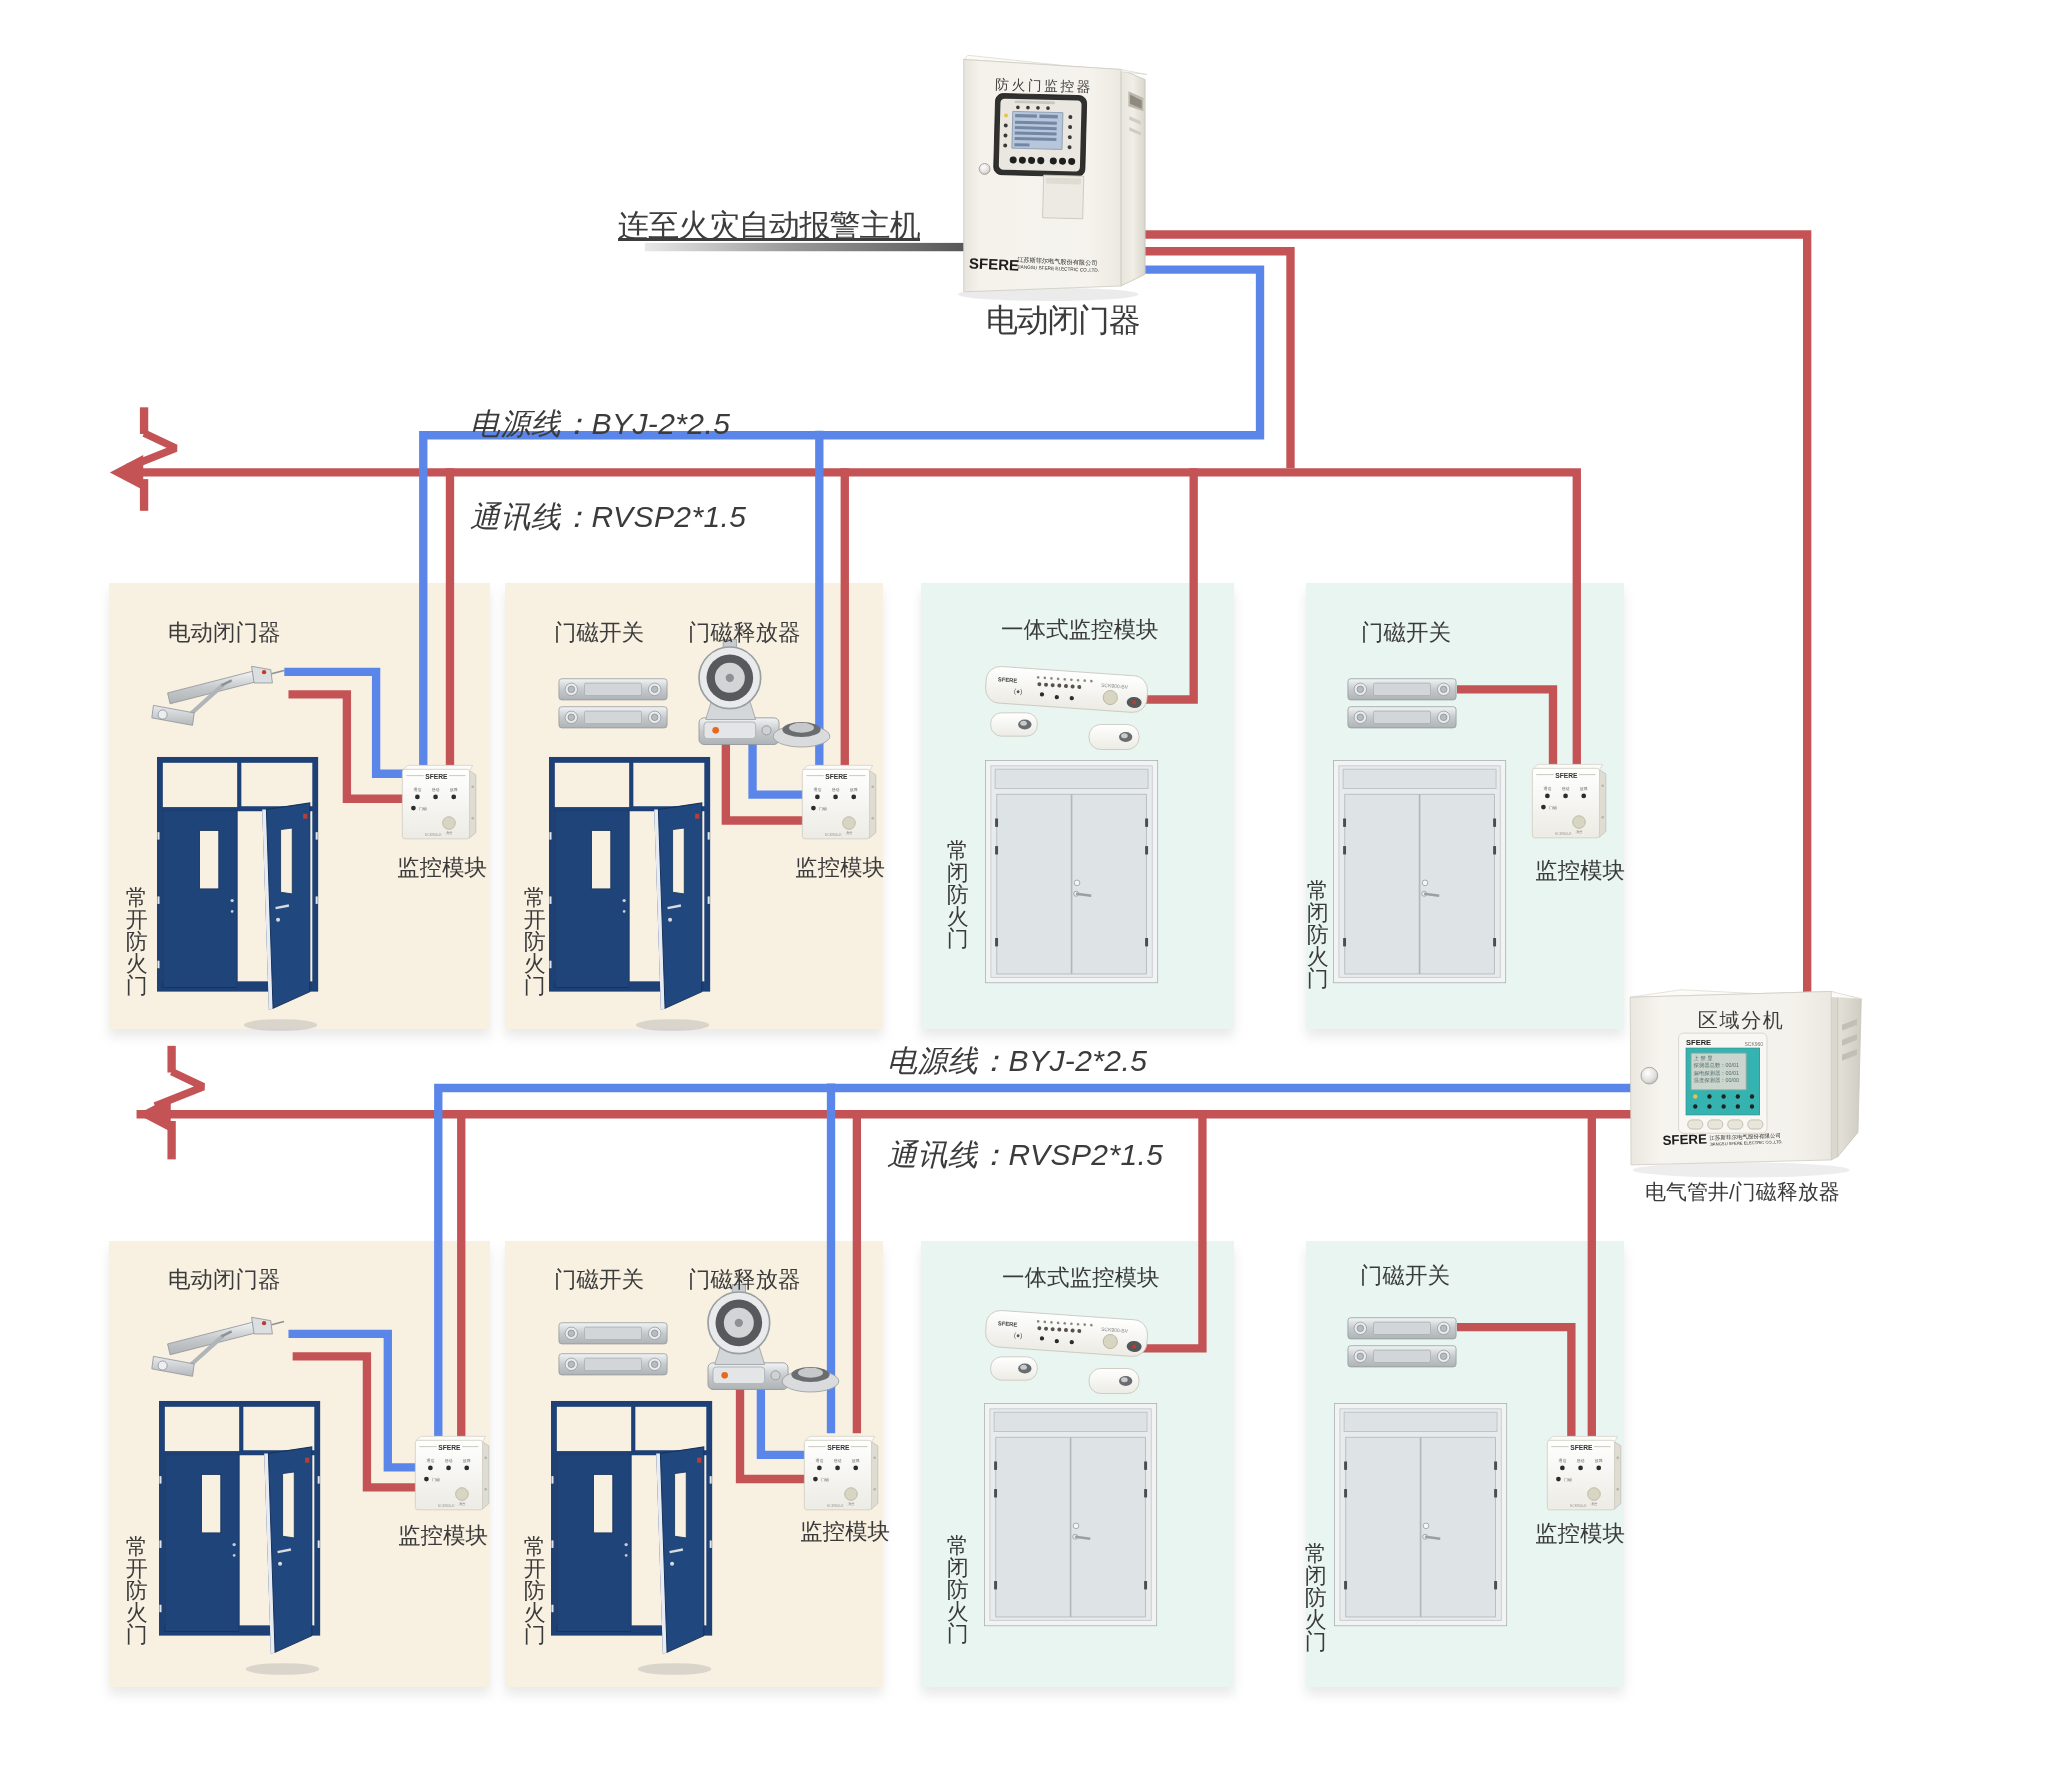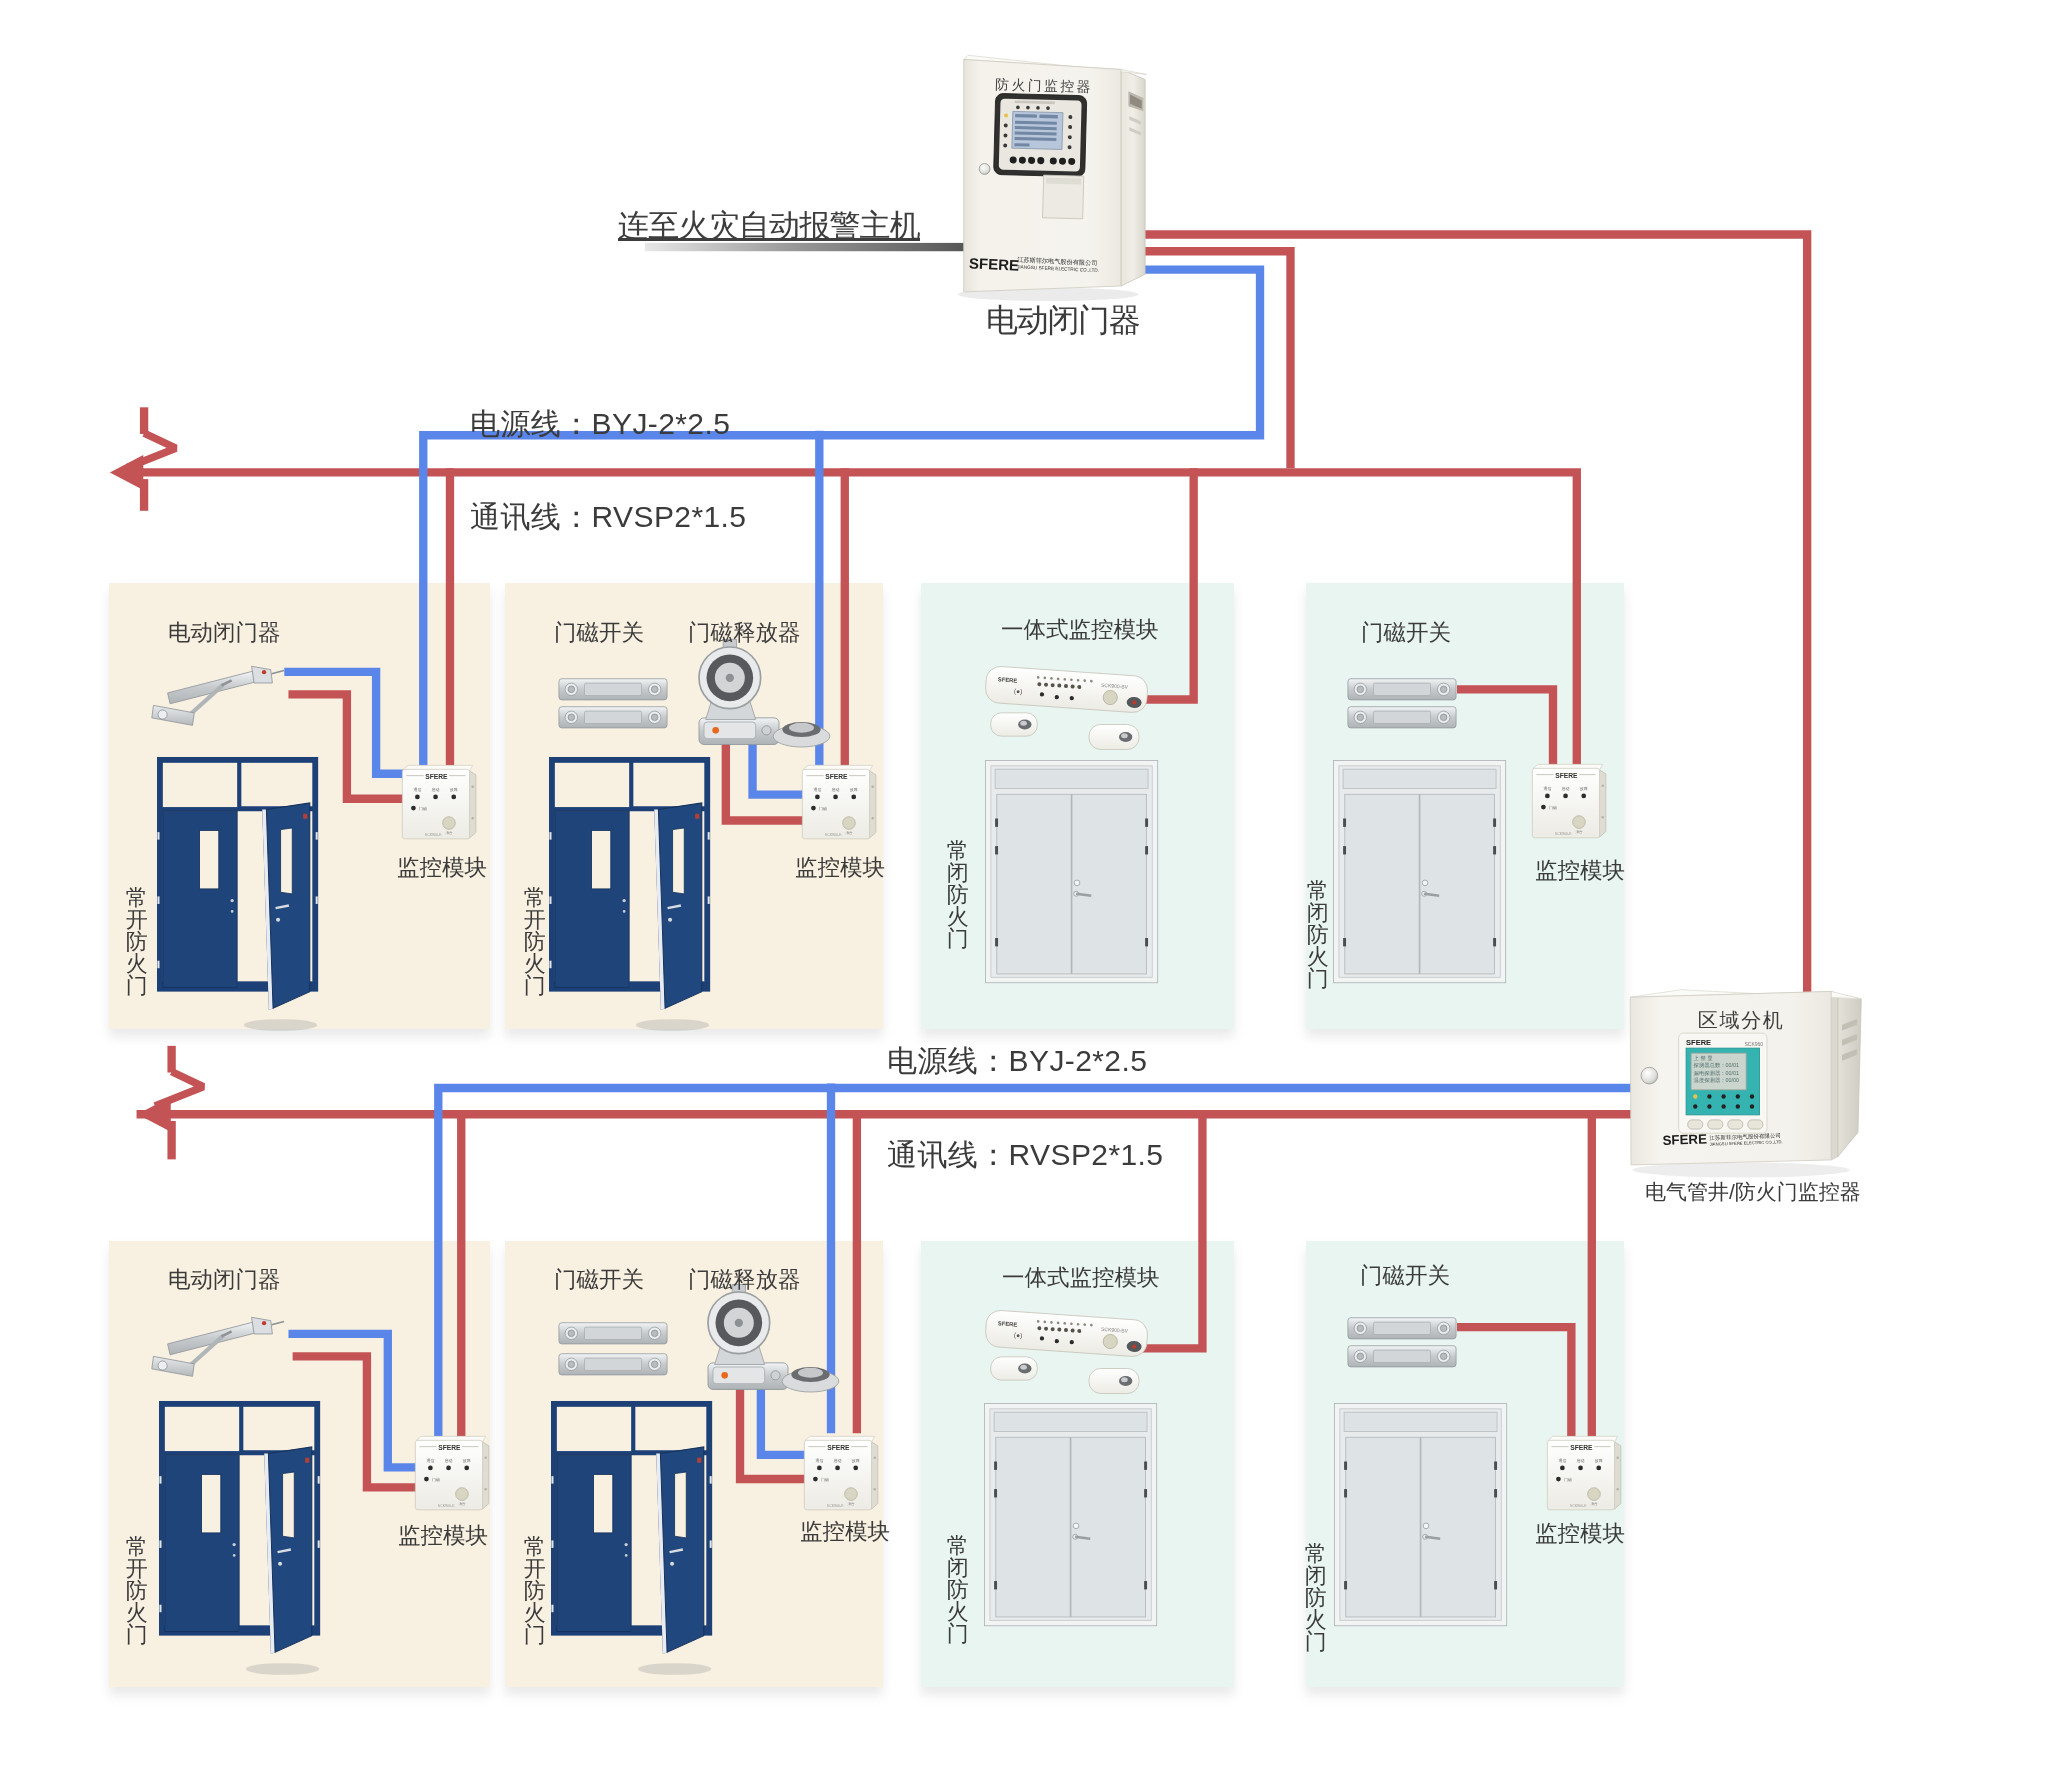--- a/index.html
+++ b/index.html
@@ -3,21 +3,21 @@
 <meta charset="utf-8">
 <style>
   html,body{margin:0;padding:0;}
   body{width:2071px;height:1767px;position:relative;background:#ffffff;
        font-family:"Liberation Sans", sans-serif;overflow:hidden;}
   .abs{position:absolute;}
   .panel-beige{position:absolute;background:#f8f0e1;box-shadow:0 8.3px 10px rgba(160,160,160,.22);}
   .panel-cyan{position:absolute;background:#e9f5f1;box-shadow:0 8.3px 10px rgba(160,160,160,.22);}
   .lbl{position:absolute;color:#3b3b3b;font-size:22.5px;white-space:nowrap;z-index:6;}
   .vlbl{position:absolute;color:#3b3b3b;font-size:22px;line-height:22px;width:23.4px;text-align:center;z-index:6;}
-  .wlbl{position:absolute;color:#3b3b3b;font-size:30px;letter-spacing:0.4px;white-space:nowrap;z-index:6;}
+  .wlbl{position:absolute;color:#3b3b3b;font-size:30px;letter-spacing:0.4px;white-space:nowrap;z-index:6;font-style:italic;}
 </style>
 </head>
 <body>
 
 <div class="panel-beige" style="left:109px;top:583px;width:381px;height:446px;"></div>
 <div class="panel-beige" style="left:505px;top:583px;width:378px;height:446px;"></div>
 <div class="panel-cyan" style="left:921px;top:583px;width:313px;height:446px;"></div>
 <div class="panel-cyan" style="left:1306px;top:583px;width:318px;height:446px;"></div>
 
 <div class="panel-beige" style="left:109px;top:1241px;width:381px;height:446px;"></div>
@@ -104,21 +104,21 @@
 <div class="vlbl" style="left:946px;top:1535px;">常<br>闭<br>防<br>火<br>门</div>
 <div class="vlbl" style="left:1304px;top:1543px;">常<br>闭<br>防<br>火<br>门</div>
 
 <div class="wlbl" style="left:470px;top:404px;">电源线：BYJ-2*2.5</div>
 <div class="wlbl" style="left:470px;top:497px;">通讯线：RVSP2*1.5</div>
 <div class="wlbl" style="left:887px;top:1041px;">电源线：BYJ-2*2.5</div>
 <div class="wlbl" style="left:887px;top:1135px;">通讯线：RVSP2*1.5</div>
 
 <div class="abs" style="left:618px;top:205px;font-size:31px;letter-spacing:-0.8px;color:#3d3d3d;z-index:6;text-decoration:underline;">连至火灾自动报警主机</div>
 <div class="abs" style="left:986px;top:299px;font-size:32px;color:#3b3b3b;letter-spacing:-1.3px;z-index:6;">电动闭门器</div>
-<div class="abs" style="left:1645px;top:1178px;font-size:21px;color:#3b3b3b;z-index:6;">电气管井/防火门监控器</div>
+<div class="abs" style="left:1645px;top:1178px;font-size:21px;color:#3b3b3b;z-index:6;">电气管井/门磁释放器</div>
 
 <svg class="abs" style="left:952px;top:46px;" width="209" height="276" viewBox="0 0 250 330">
   <defs>
     <linearGradient id="cbface" x1="0" y1="0" x2="1" y2="0">
       <stop offset="0" stop-color="#e6e4db"></stop>
         <stop offset="0.1" stop-color="#f4f2eb"></stop>
       <stop offset="0.8" stop-color="#f5f3ed"></stop>
         <stop offset="1" stop-color="#ece9e1"></stop>
     </linearGradient>
     <linearGradient id="cbside" x1="0" y1="0" x2="1" y2="0">

